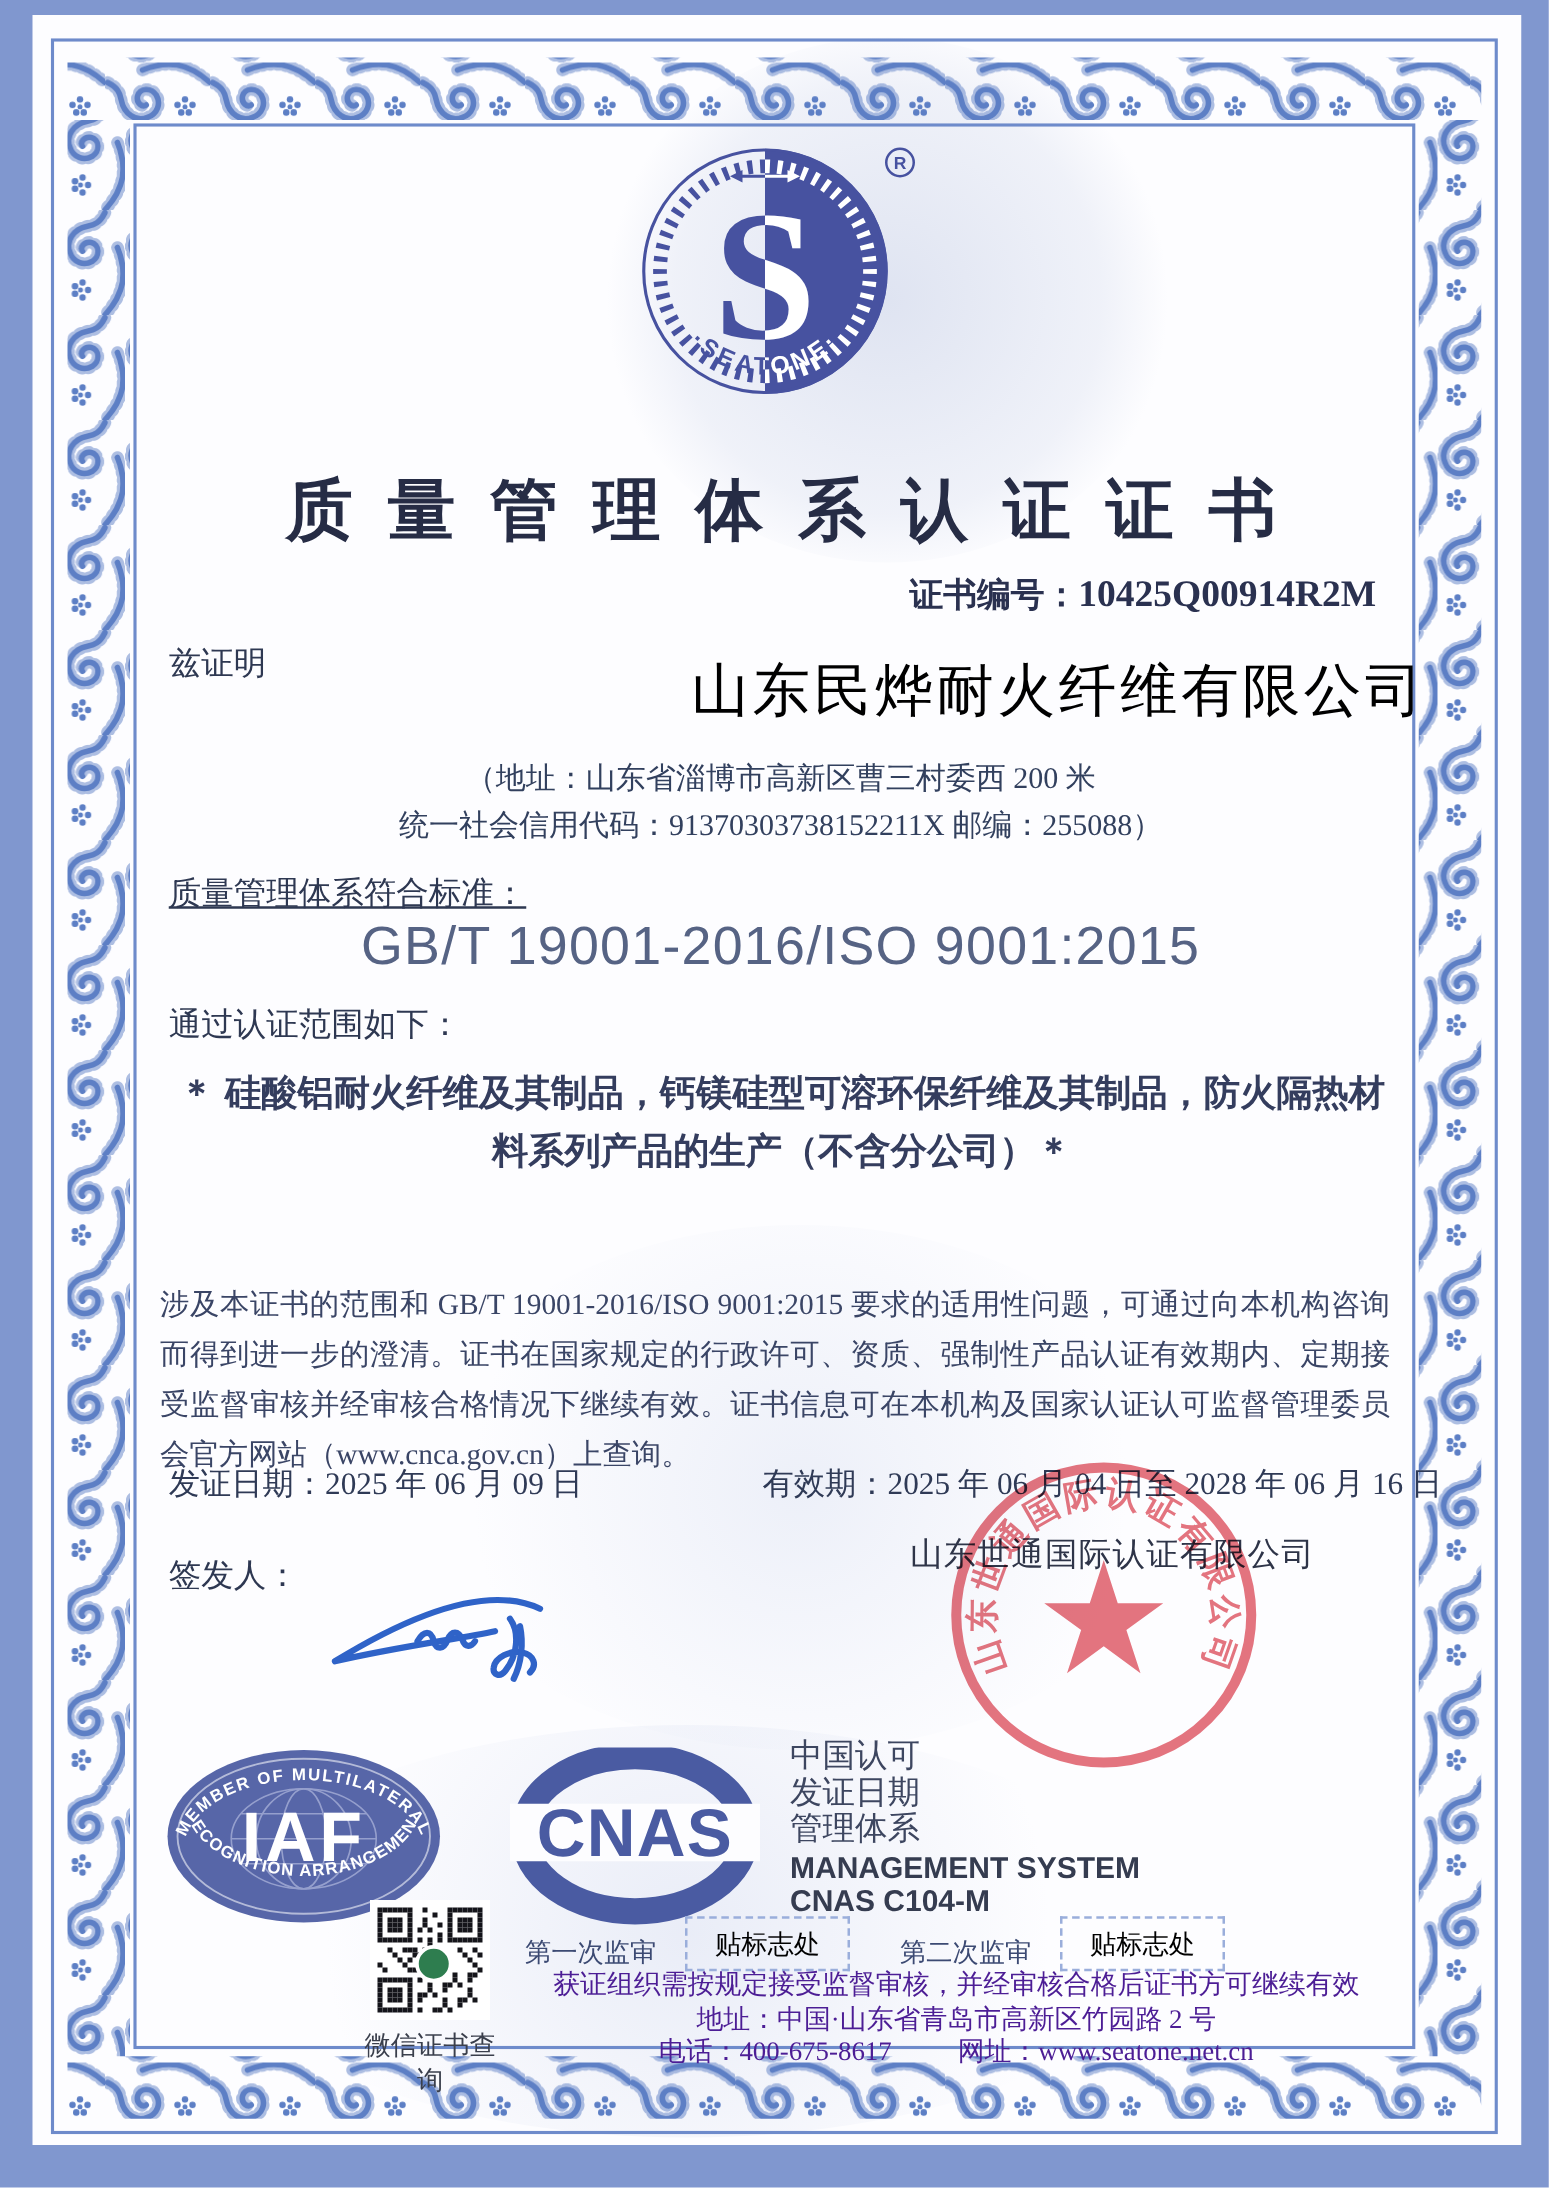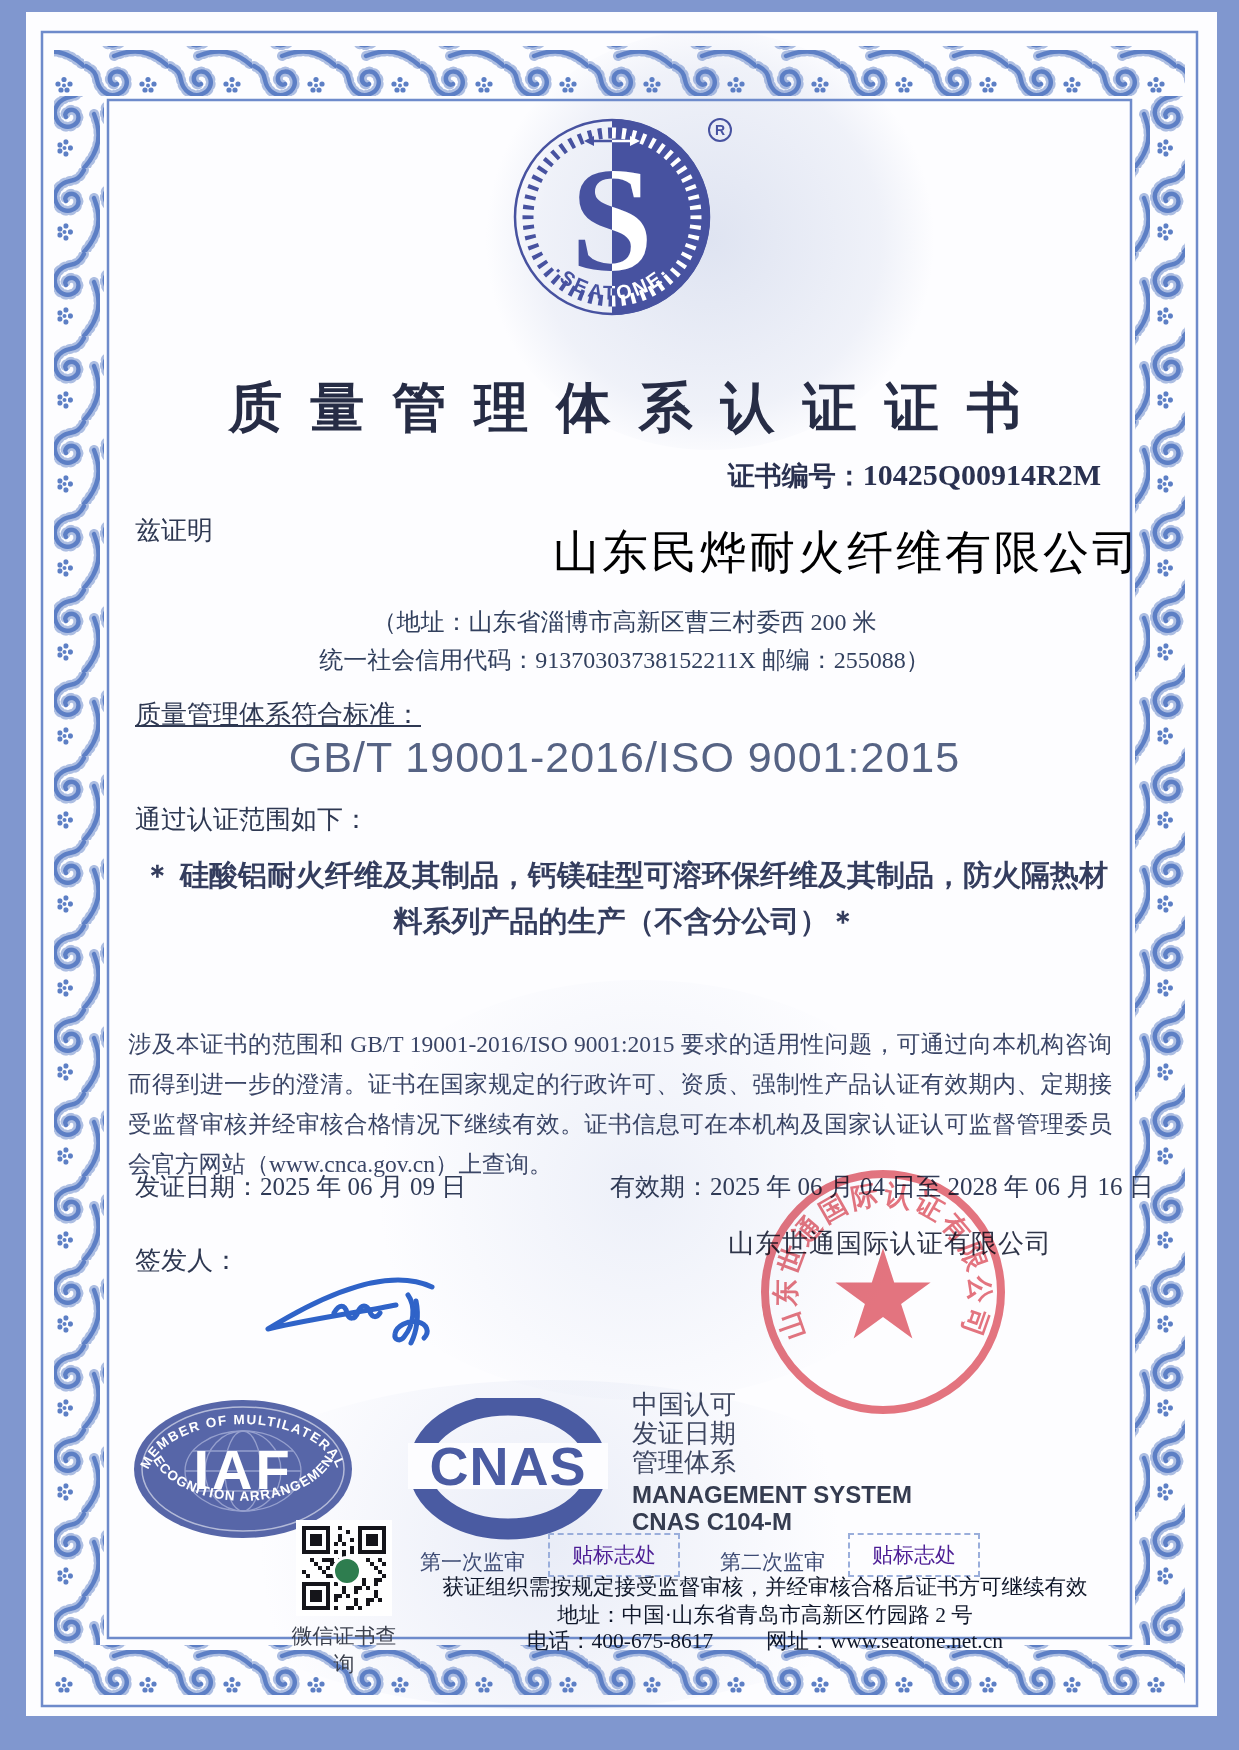--- a/index.html
+++ b/index.html
@@ -19,22 +19,22 @@
   .standard{left:108px;right:98px;top:733px;text-align:center;font-size:43px;color:#566384;letter-spacing:1px;}
   .scope{left:130px;right:118px;top:852px;text-align:center;font-size:29px;font-weight:bold;color:#343d5e;line-height:46px;}
   .legal{left:128px;top:1024px;width:984px;font-size:23.5px;color:#3a4566;line-height:40px;text-align:justify;}
   .dates{font-size:25px;color:#2f3a56;}
   .issuer{left:728px;top:1226px;font-size:26px;color:#2e3448;letter-spacing:1px;}
   .cnaslines{left:632px;top:1390px;width:330px;color:#3d4660;}
   .cnaslines .zh{font-size:26px;line-height:29px;}
   .cnaslines .en{font-size:24px;line-height:27px;font-weight:bold;color:#353c50;font-family:"Liberation Sans","DejaVu Sans",sans-serif;}
   .auditlabel{font-size:21px;color:#3c4a73;top:1548px;}
   .stickerbox{top:1533px;width:128px;height:40px;border:2px dashed #9aaedb;display:flex;align-items:center;
-              justify-content:center;font-size:21px;color:#4c1d95;}
-  .footline{left:395px;width:740px;text-align:center;color:#0f172a;}
+              justify-content:center;font-size:21px;color:#000000;}
+  .footline{left:395px;width:740px;text-align:center;color:#4c1d95;}
   .qrwrap{left:296px;top:1520px;width:96px;height:96px;background:#fff;}
   .qrlogo{left:36px;top:36px;width:24px;height:24px;border-radius:50%;background:#2e7d4f;border:3px solid #fff;}
   .qrcap{left:282px;top:1622px;width:124px;text-align:center;font-size:21px;color:#3a3f4c;}
   svg{display:block;}
 </style>
 </head>
 <body>
 
 <div class="sheet"></div>
 

